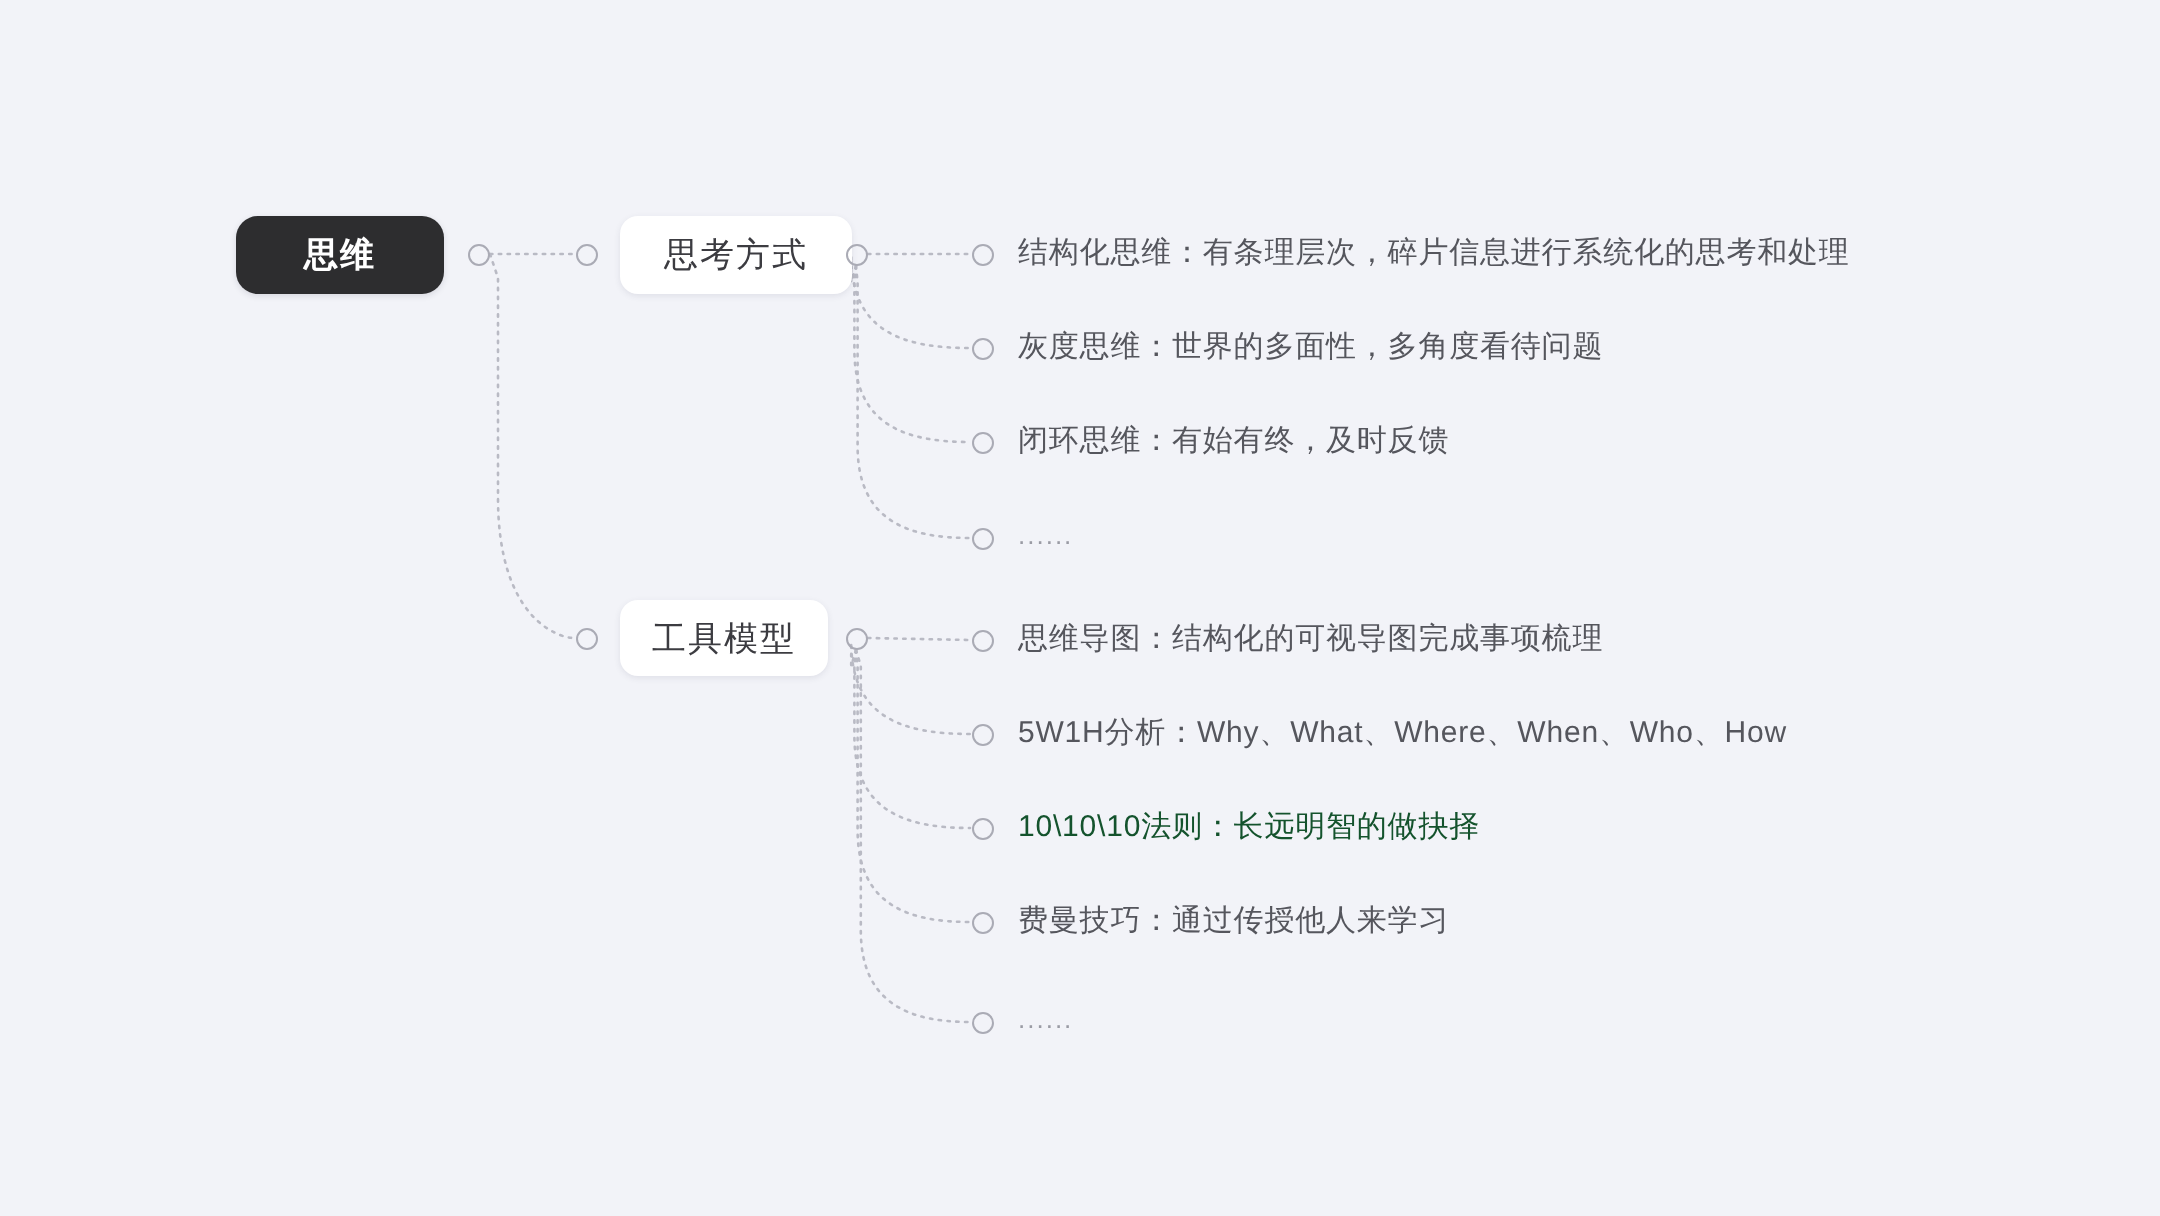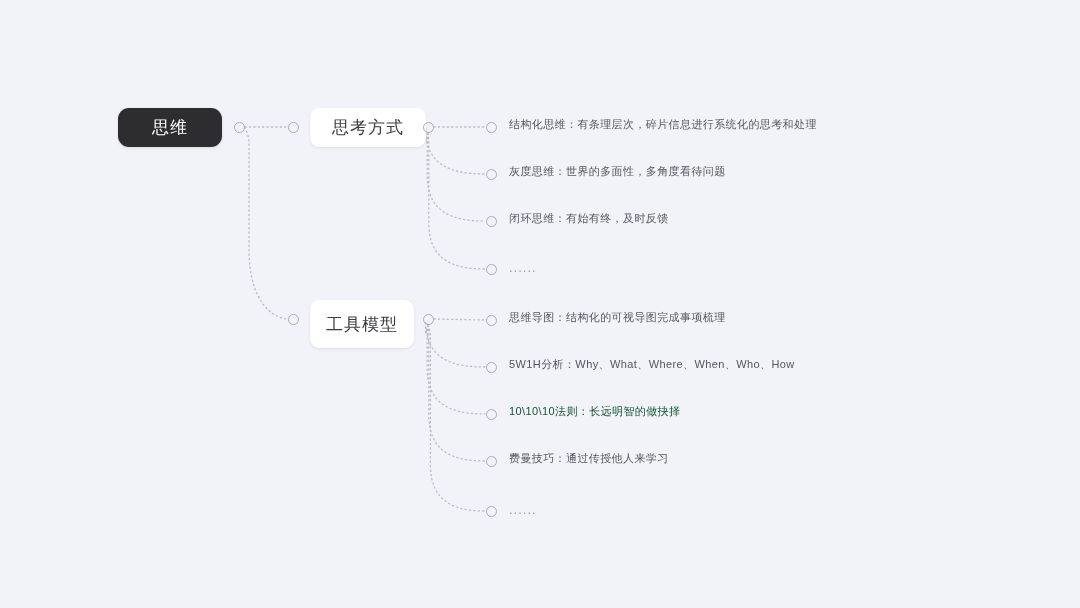--- a/index.html
+++ b/index.html
@@ -35,35 +35,35 @@
     box-sizing: border-box;
     display: flex;
     align-items: center;
     justify-content: center;
   }
   .node-root {
     background: #2d2d2f;
     border-radius: 11px;
     color: #ffffff;
     font-size: 17px;
-    font-weight: normal;
+    font-weight: bold;
     letter-spacing: 1px;
     box-shadow: 0 1px 3px rgba(40,40,60,0.13);
   }
   .node-branch {
     background: #ffffff;
     border-radius: 9px;
     color: #3c3c41;
     font-size: 17px;
     letter-spacing: 1px;
     box-shadow: 0 1px 3px rgba(60,60,90,0.10);
   }
   .leaf-label {
     position: absolute;
-    font-size: 11px;
+    font-size: 15px;
     color: #55565d;
     letter-spacing: 0.4px;
     white-space: nowrap;
     line-height: 1;
   }
   .leaf-label.is-ellipsis {
     font-size: 13px;
     color: #9a9ba4;
     letter-spacing: 1px;
   }
@@ -105,21 +105,21 @@
     <div class="hub-ring" style="left: 422.5px; top: 121.5px; border-color: rgb(170, 171, 181);"></div>
     <div class="hub-ring" style="left: 485.5px; top: 121.5px; border-color: rgb(170, 171, 181);"></div>
     <div class="leaf-label" style="left: 509px; top: 119px; color: rgb(85, 86, 93);">结构化思维：有条理层次，碎片信息进行系统化的思考和处理</div>
     <div class="hub-ring" style="left: 485.5px; top: 168.5px; border-color: rgb(170, 171, 181);"></div>
     <div class="leaf-label" style="left: 509px; top: 166px; color: rgb(85, 86, 93);">灰度思维：世界的多面性，多角度看待问题</div>
     <div class="hub-ring" style="left: 485.5px; top: 215.5px; border-color: rgb(170, 171, 181);"></div>
     <div class="leaf-label" style="left: 509px; top: 213px; color: rgb(85, 86, 93); text-align: right;">闭环思维：有始有终，及时反馈</div>
     <div class="hub-ring" style="left: 485.5px; top: 263.5px; border-color: rgb(170, 171, 181);"></div>
     <div class="leaf-label is-ellipsis" style="left: 509px; top: 261px; color: rgb(154, 155, 164);">......</div>
     <div class="hub-ring" style="left: 287.5px; top: 313.5px; border-color: rgb(170, 171, 181);"></div>
-    <div class="node node-branch" style="left: 310px; top: 300px; width: 104px; height: 48px;">
+    <div class="node node-branch" style="left: 310px; top: 300px; width: 104px; height: 38px;">
       <span>工具模型</span>
     </div>
     <div class="hub-ring" style="left: 422.5px; top: 313.5px; border-color: rgb(170, 171, 181);"></div>
     <div class="hub-ring" style="left: 485.5px; top: 314.5px; border-color: rgb(170, 171, 181);"></div>
     <div class="leaf-label" style="left: 509px; top: 312px; color: rgb(85, 86, 93);">思维导图：结构化的可视导图完成事项梳理</div>
     <div class="hub-ring" style="left: 485.5px; top: 361.5px; border-color: rgb(170, 171, 181);"></div>
     <div class="leaf-label" style="left: 509px; top: 359px; color: rgb(85, 86, 93);">5W1H分析：Why、What、Where、When、Who、How</div>
     <div class="hub-ring" style="left: 485.5px; top: 408.5px; border-color: rgb(170, 171, 181);"></div>
     <div class="leaf-label" style="left: 509px; top: 406px; color: #14532d;">10\10\10法则：长远明智的做抉择</div>
     <div class="hub-ring" style="left: 485.5px; top: 455.5px; border-color: rgb(170, 171, 181);"></div>

